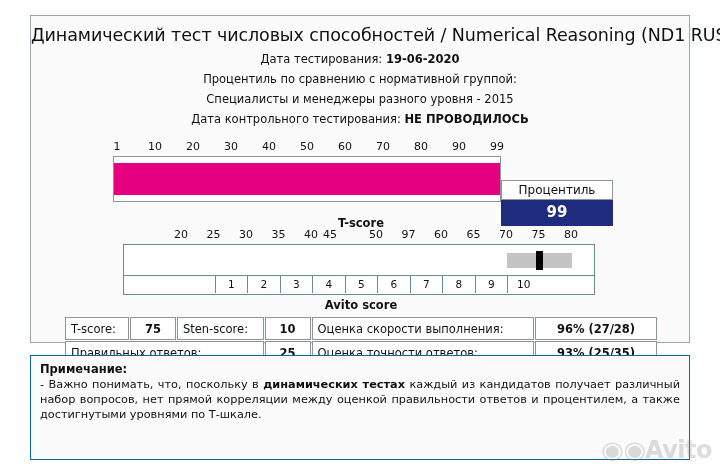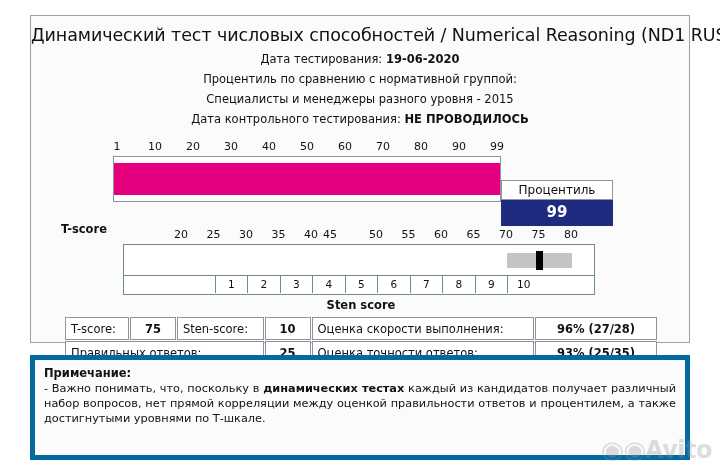--- a/index.html
+++ b/index.html
@@ -110,23 +110,23 @@
     background: #1f2b7e;
     border: 1px solid #1f2b7e;
     border-top: none;
     box-sizing: border-box;
   }
 
   
   .tscore-label {
     position: absolute;
     left: 30px;
-    top: 206px;
+    top: 200px;
     width: 600px;
-    text-align: left;
+    text-align: center;
     font-size: 11.5px;
     font-weight: bold;
     color: #111;
   }
 
   .t-block {
     position: absolute;
     left: 92px;
     top: 212px;
     width: 472px;
@@ -216,21 +216,21 @@
   }
 
   
   .note-panel {
     position: absolute;
     left: 30px;
     top: 355px;
     width: 660px;
     height: 105px;
     background: #fbfbfc;
-    border: 5px solid #0369a1;
+    border: 1px solid #0369a1;
     box-sizing: border-box;
     padding: 6px 9px 0 9px;
   }
   .note-title {
     font-size: 11.5px;
     font-weight: bold;
     color: #111;
     margin-bottom: 2px;
   }
   .note-par {
@@ -310,21 +310,21 @@
 
   <div class="t-block">
     <div class="axis-row" id="t-axis">
         <span class="tk" style="left: 58px;">20</span>
         <span class="tk" style="left: 90.5px;">25</span>
         <span class="tk" style="left: 123px;">30</span>
         <span class="tk" style="left: 155.5px;">35</span>
         <span class="tk" style="left: 188px;">40</span>
         <span class="tk" style="left: 207px;">45</span>
         <span class="tk" style="left: 253px;">50</span>
-        <span class="tk" style="left: 285.5px;">55</span>
+        <span class="tk" style="left: 285.5px;">97</span>
         <span class="tk" style="left: 318px;">60</span>
         <span class="tk" style="left: 350.5px;">65</span>
         <span class="tk" style="left: 383px;">70</span>
         <span class="tk" style="left: 415.5px;">75</span>
         <span class="tk" style="left: 448px;">80</span>
       </div>
     <div class="t-strip">
       <div class="t-band" id="t-band" style="left: 383px; width: 65px; background: rgb(196, 196, 196);"></div>
       <div class="t-marker" id="t-marker" style="left: 412px; background: rgb(0, 0, 0);"></div>
     </div>
@@ -335,21 +335,21 @@
         <div class="sten-cell" style="left: 188px; width: 32.5px;">4</div>
         <div class="sten-cell" style="left: 220.5px; width: 32.5px;">5</div>
         <div class="sten-cell" style="left: 253px; width: 32.5px;">6</div>
         <div class="sten-cell" style="left: 285.5px; width: 32.5px;">7</div>
         <div class="sten-cell" style="left: 318px; width: 32.5px;">8</div>
         <div class="sten-cell" style="left: 350.5px; width: 32.5px;">9</div>
         <div class="sten-cell" style="left: 383px; width: 32.5px;">10</div>
       </div>
   </div>
 
-  <div class="sten-label">Sten score</div>
+  <div class="sten-label">Avito score</div>
 
   <table class="res-table">
     <tbody>
         <tr>
       <td class="cell-lbl">T-score:</td>
       <td class="cell-num">75</td>
       <td class="cell-lbl">Sten-score:</td>
       <td class="cell-num">10</td>
       <td class="cell-lbl">Оценка скорости выполнения:</td>
       <td class="cell-res">96% (27/28)</td>

